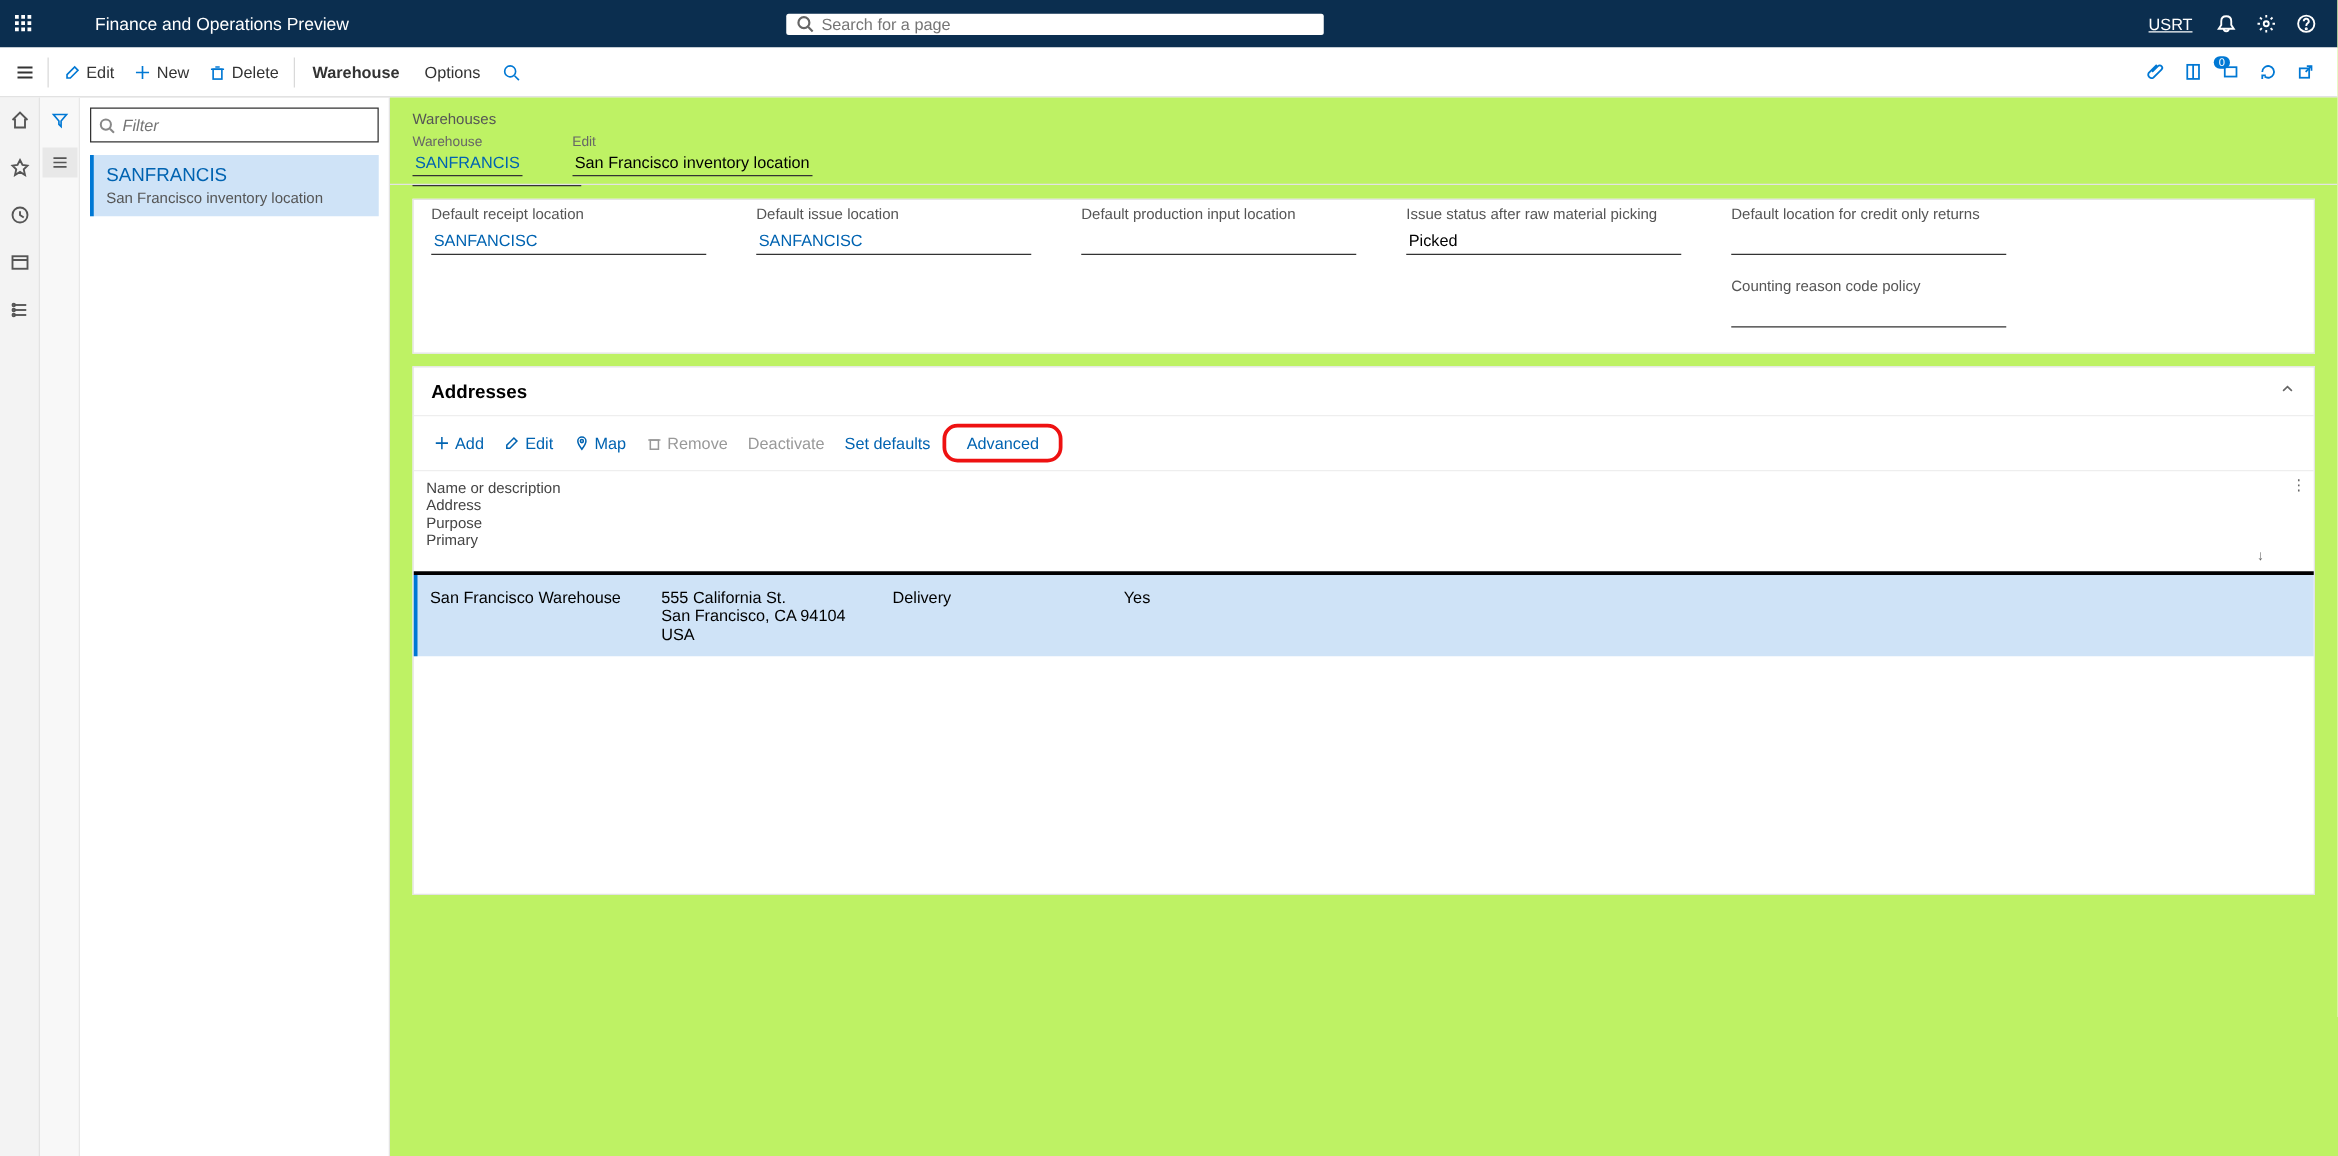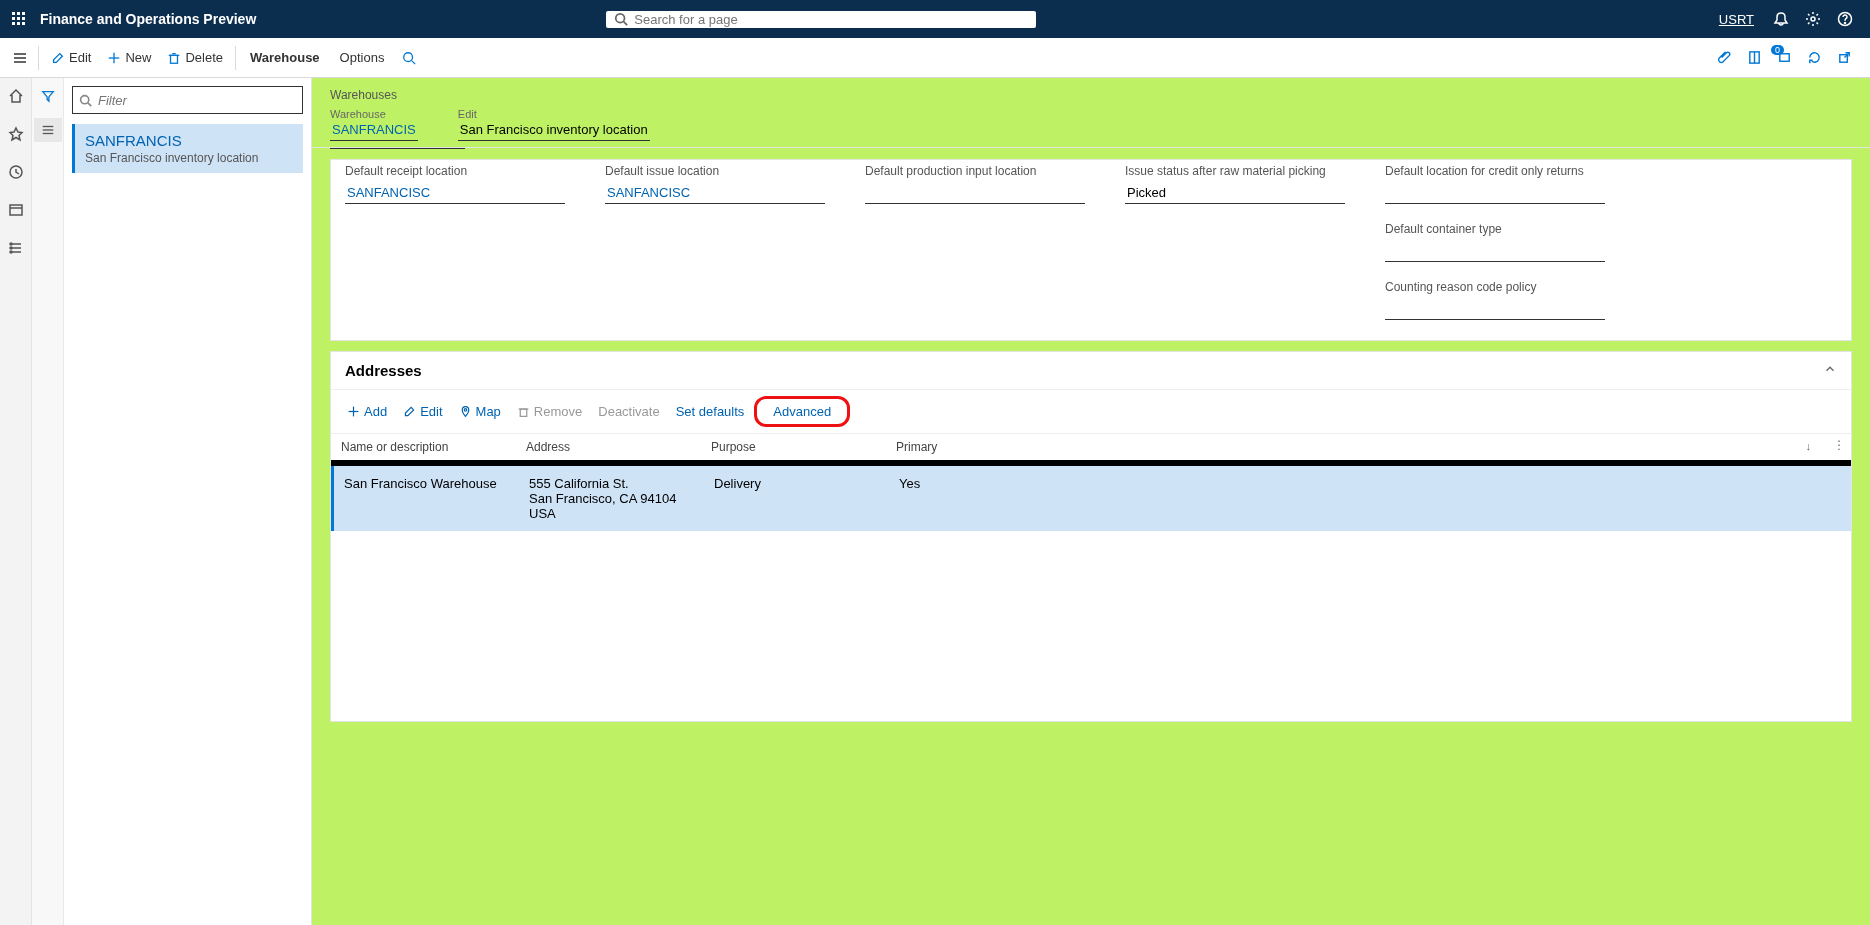--- a/index.html
+++ b/index.html
@@ -3,21 +3,21 @@
 <meta charset="utf-8">
 <style>
 * { margin: 0; padding: 0; box-sizing: border-box; font-family: "Segoe UI", Arial, sans-serif; }
 body { background: #ffffff; width: 1870px; height: 925px; overflow: hidden; }
 
 
 .topbar { background: #0b2e4f; height: 38px; display: flex; align-items: center; color: #fff; }
 .topbar .left { display: flex; align-items: center; gap: 14px; padding-left: 12px; }
 .waffle { width: 14px; height: 14px; display: grid; grid-template-columns: repeat(3,3px); grid-template-rows: repeat(3,3px); gap: 2px; }
 .waffle span { background: #fff; }
-.topbar .title { font-size: 14px; font-weight: 700; }
+.topbar .title { font-size: 14px; font-weight: 400; margin-left: 36px; }
 .topbar .search { margin-left: 350px; width: 430px; height: 17px; background: #fff; border-radius: 2px; display: flex; align-items: center; padding: 0 8px; }
 .topbar .search svg { width: 14px; height: 14px; stroke: #666; fill: none; stroke-width: 2; }
 .topbar .search input { border: none; outline: none; flex: 1; margin-left: 6px; font-size: 13px; color: #333; }
 .topbar .right { margin-left: auto; display: flex; align-items: center; gap: 6px; padding-right: 12px; text-decoration: underline; }
 .topbar .right .txt { font-size: 13px; margin-right: 8px; }
 .topbar .right .icn { width: 26px; height: 26px; display:flex; align-items:center; justify-content:center; cursor:pointer; }
 .topbar .right svg { width: 16px; height: 16px; stroke: #fff; fill: none; stroke-width: 1.5; }
 
 
 .actionbar { height: 40px; border-bottom: 1px solid #d9d9d9; display: flex; align-items: center; padding: 0 6px; background: #fff; }
@@ -68,21 +68,21 @@
 .field .lbl { font-size:12px; color:#555; margin-bottom:4px; }
 .field .input { border-bottom:1px solid #333; min-width:130px; padding:3px 2px; font-size:13px; height:22px; }
 .field .input.link { color:#0063b1; }
 
 .addr-toolbar { display:flex; align-items:center; gap:4px; padding:6px 10px; border-top:1px solid #eee; border-bottom:1px solid #eee; }
 .addr-toolbar .tbtn { display:flex; align-items:center; gap:4px; padding:3px 6px; font-size:13px; color:#0063b1; cursor:pointer; }
 .addr-toolbar .tbtn.disabled { color:#999; }
 .addr-toolbar .tbtn svg { width:13px; height:13px; stroke:currentColor; fill:none; stroke-width:1.5; }
 .highlight-box { border:3px solid #e11; border-radius:12px; padding:2px 10px; }
 
-.tablehdr { display:flex; padding:6px 10px; border-bottom:6px solid #000000; font-size:12px; color:#444; position:relative; }
+.tablehdr { display:flex; padding:6px 10px; border-bottom:3px solid #000000; font-size:12px; color:#444; position:relative;flex-direction:column; }
 .tablehdr .col1 { width:185px; } .tablehdr .col2 { width:185px; } .tablehdr .col3 { width:185px; } .tablehdr .col4 { width:130px; }
 .tablehdr .sorticon { font-size:11px; color:#666; margin-left:auto; margin-right:30px; }
 .tablehdr .more { position:absolute; right:6px; top:4px; color:#666; cursor:pointer; }
 .tablerow { display:flex; padding:10px; font-size:13px; background:#cfe3f7; border-left:3px solid #0078d4; }
 .tablerow .col1 { width:185px; } .tablerow .col2 { width:185px; white-space:pre-line; } .tablerow .col3 { width:185px; } .tablerow .col4 { width:130px; }
 .addr-fill { height:190px; }
 .topline { border-bottom:1px solid #333; width:135px; height:1px; margin: 0 0 6px 18px; }
 </style>
 </head>
 <body>
@@ -314,24 +314,20 @@
             <div class="lbl">Issue status after raw material picking</div>
             <div class="input" style="min-width:180px">Picked</div>
           </div>
         </div>
         <div class="group" style="width:220px">
           <div class="field">
             <div class="lbl">Default location for credit only returns</div>
             <div class="input"></div>
           </div>
           <div class="field">
-            <div class="lbl">Default container type</div>
-            <div class="input"></div>
-          </div>
-          <div class="field">
             <div class="lbl">Counting reason code policy</div>
             <div class="input"></div>
           </div>
         </div>
       </div>
     </div>
 
     <div class="card">
       <div class="cardhdr">
         <span>Addresses</span>

